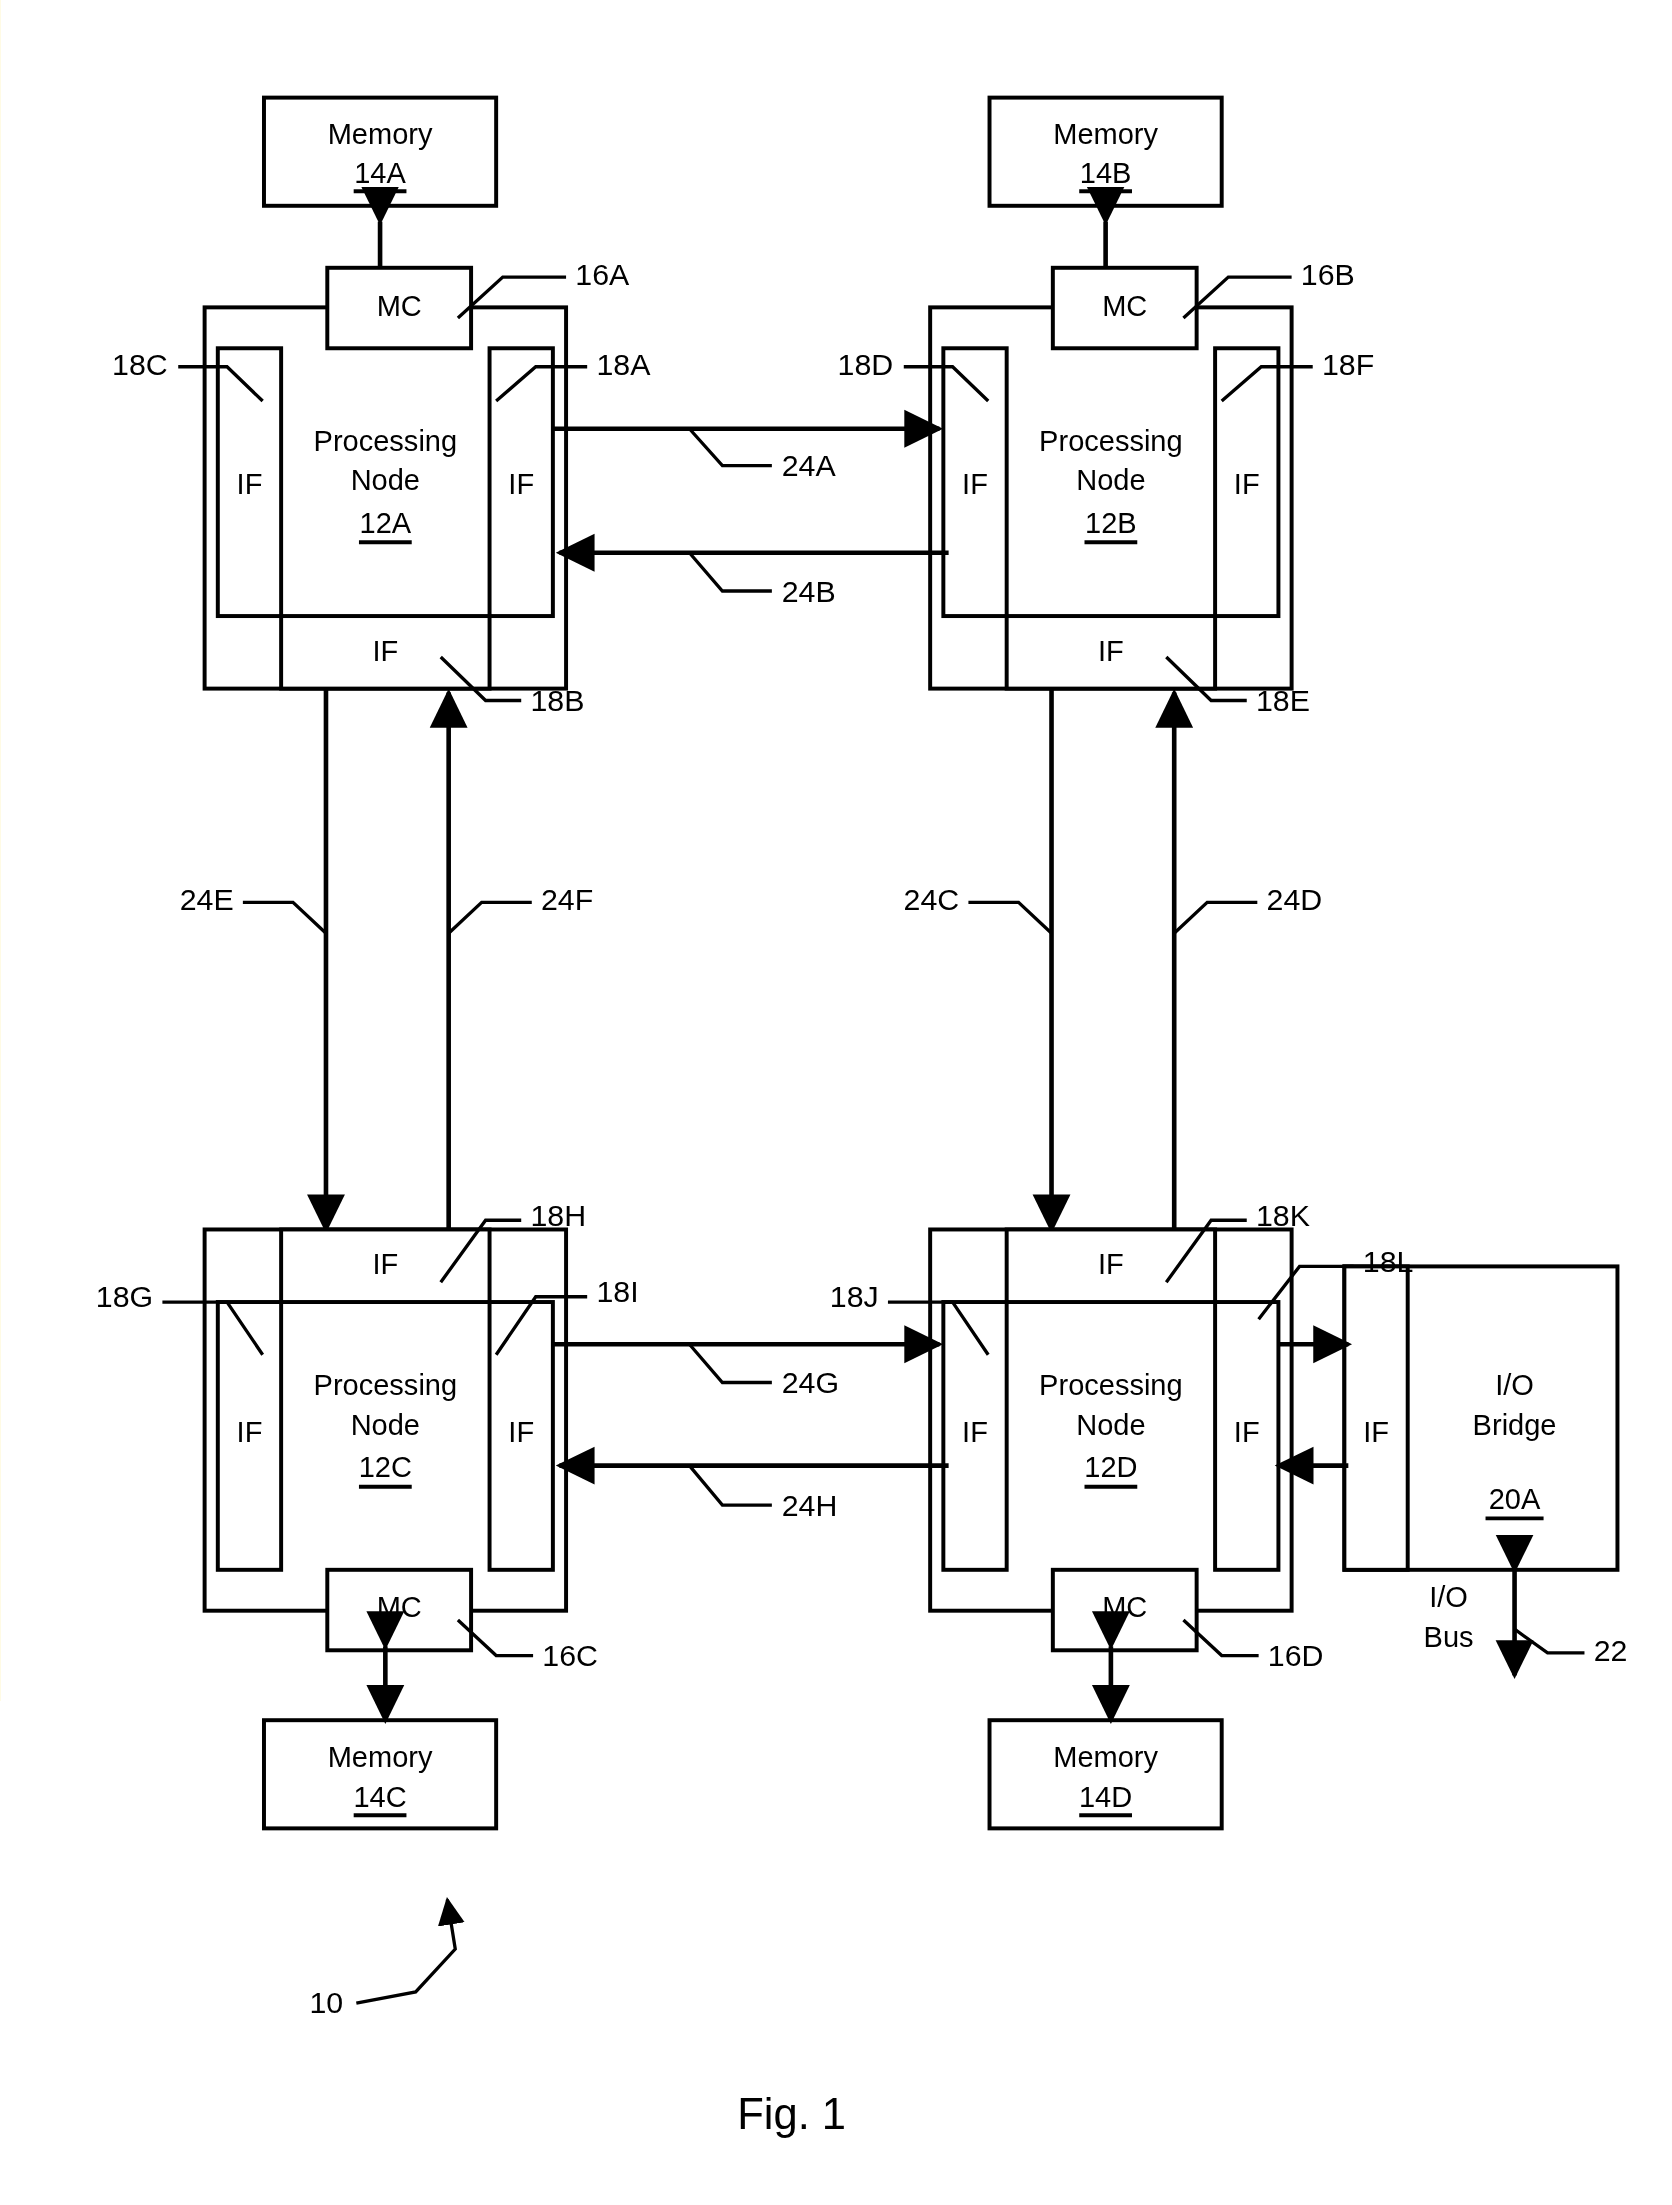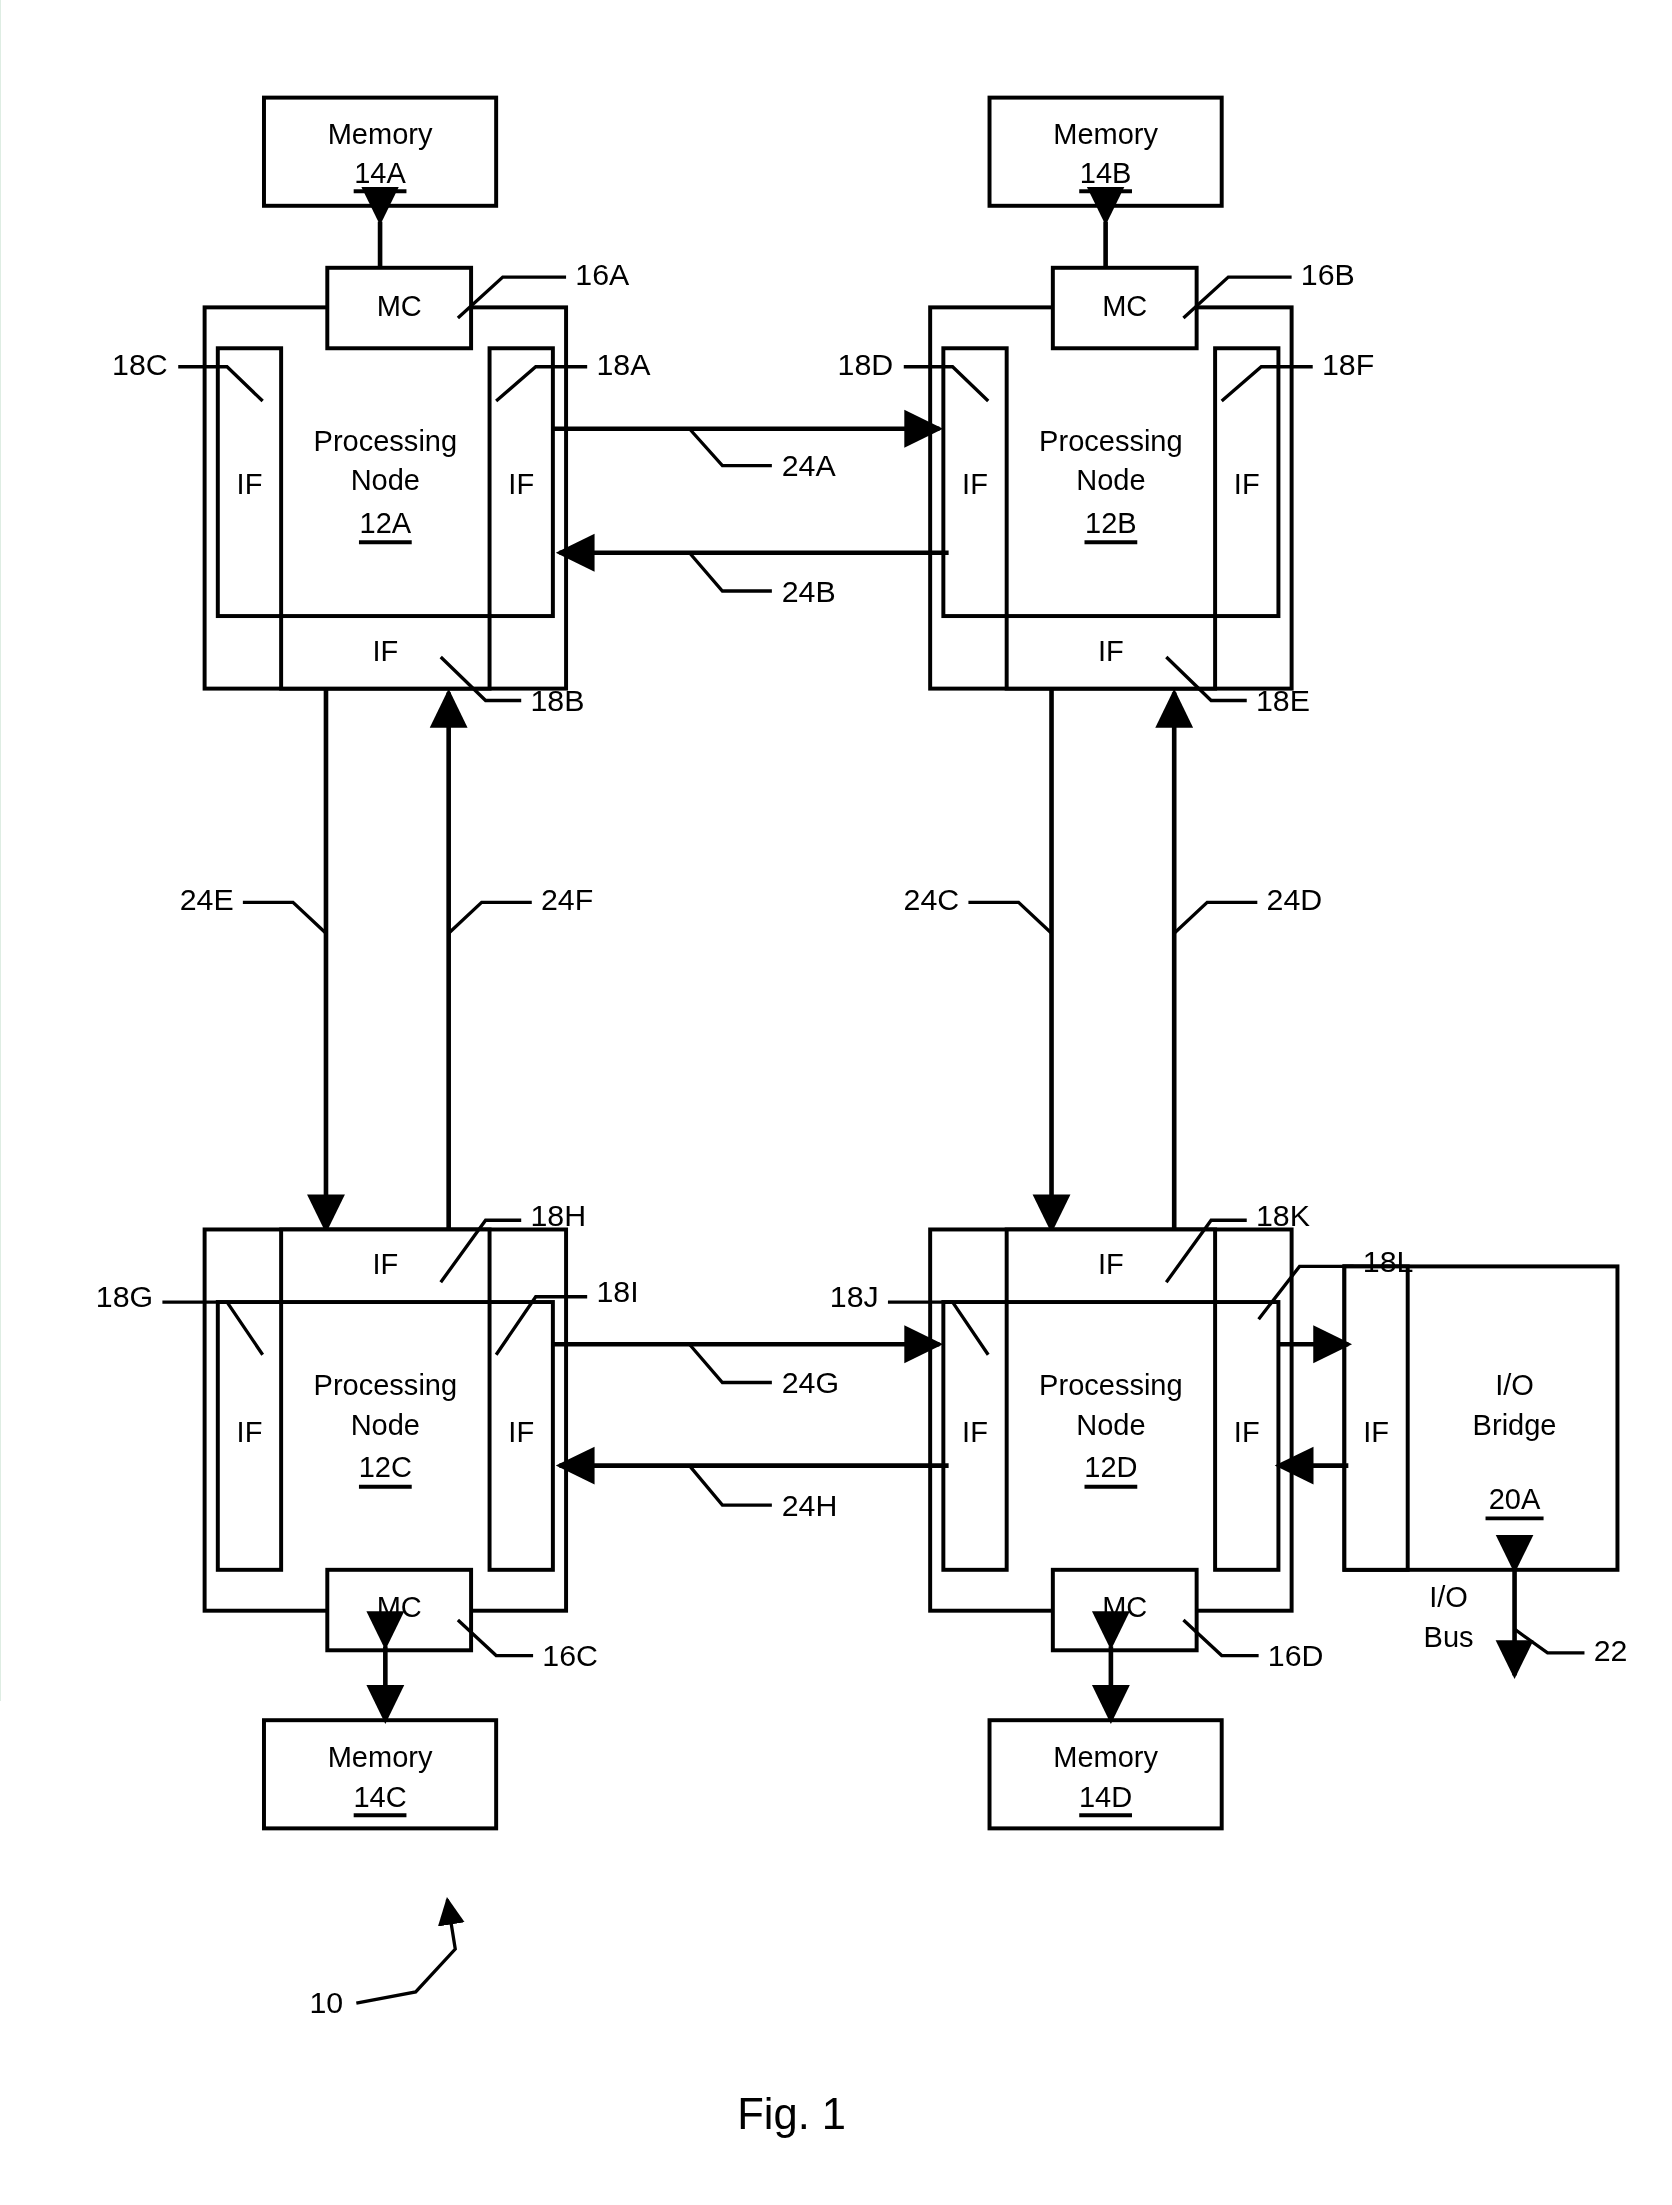--- a/index.html
+++ b/index.html
@@ -11,21 +11,21 @@
     width: 1673px;
     height: 2205px;
     font-family: "Liberation Sans", sans-serif;
     color: #000000;
     overflow: hidden;
   }
   #figure-root {
     position: relative;
     width: 1673px;
     height: 1701px;
-    background: #15803d;
+    background: #fde047;
   }
   svg.figure-svg {
     position: absolute;
     top: 0;
     left: 0;
     width: 1673px;
     height: 2205px;
     display: block;
   }
   .box-line {

